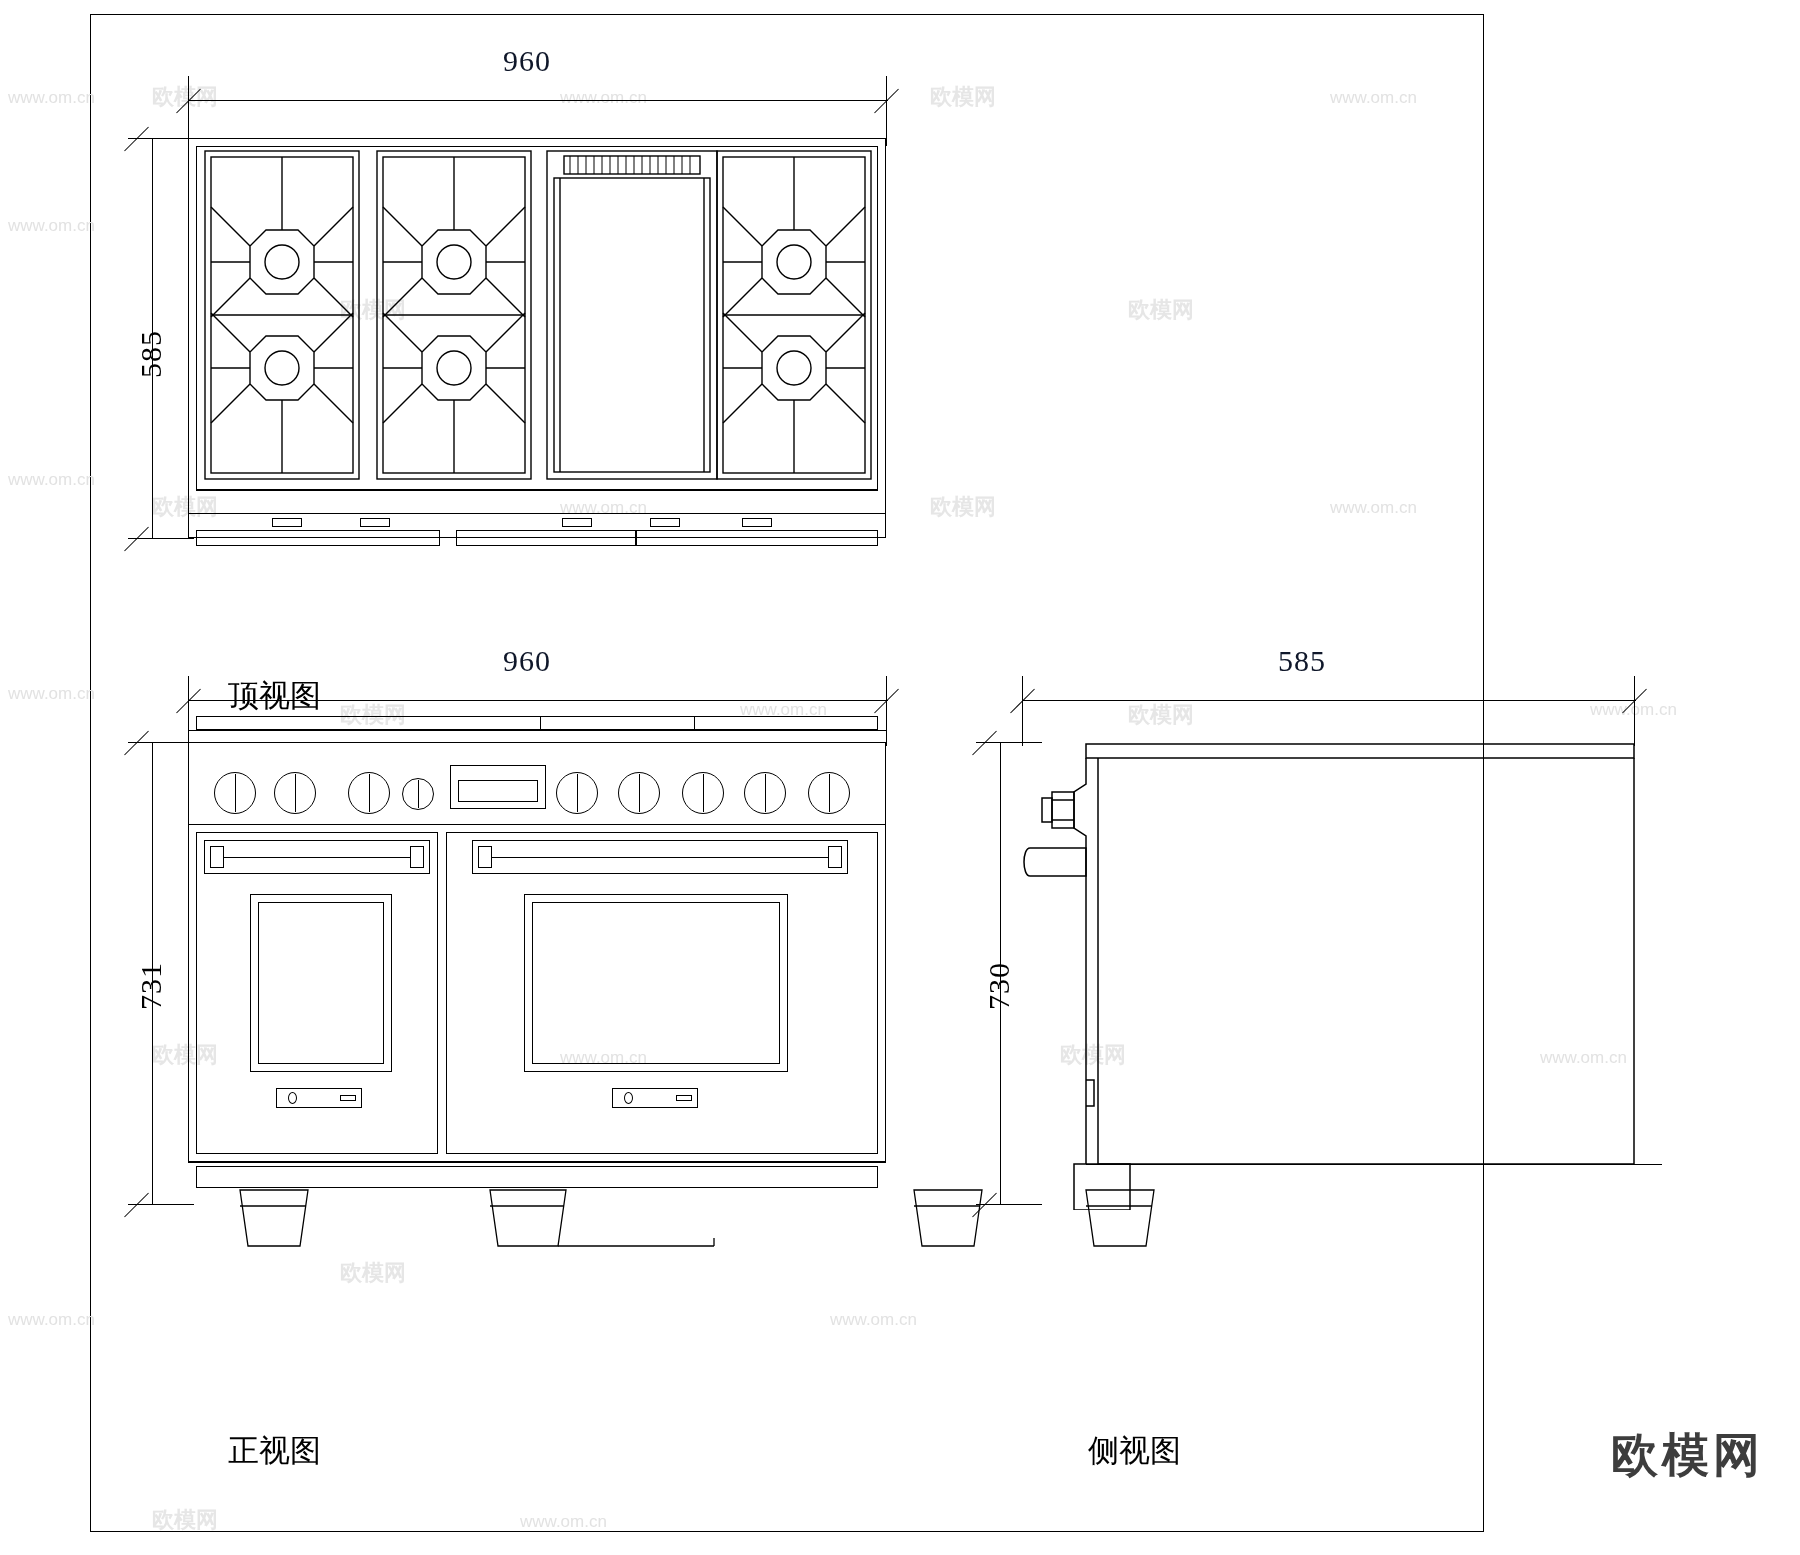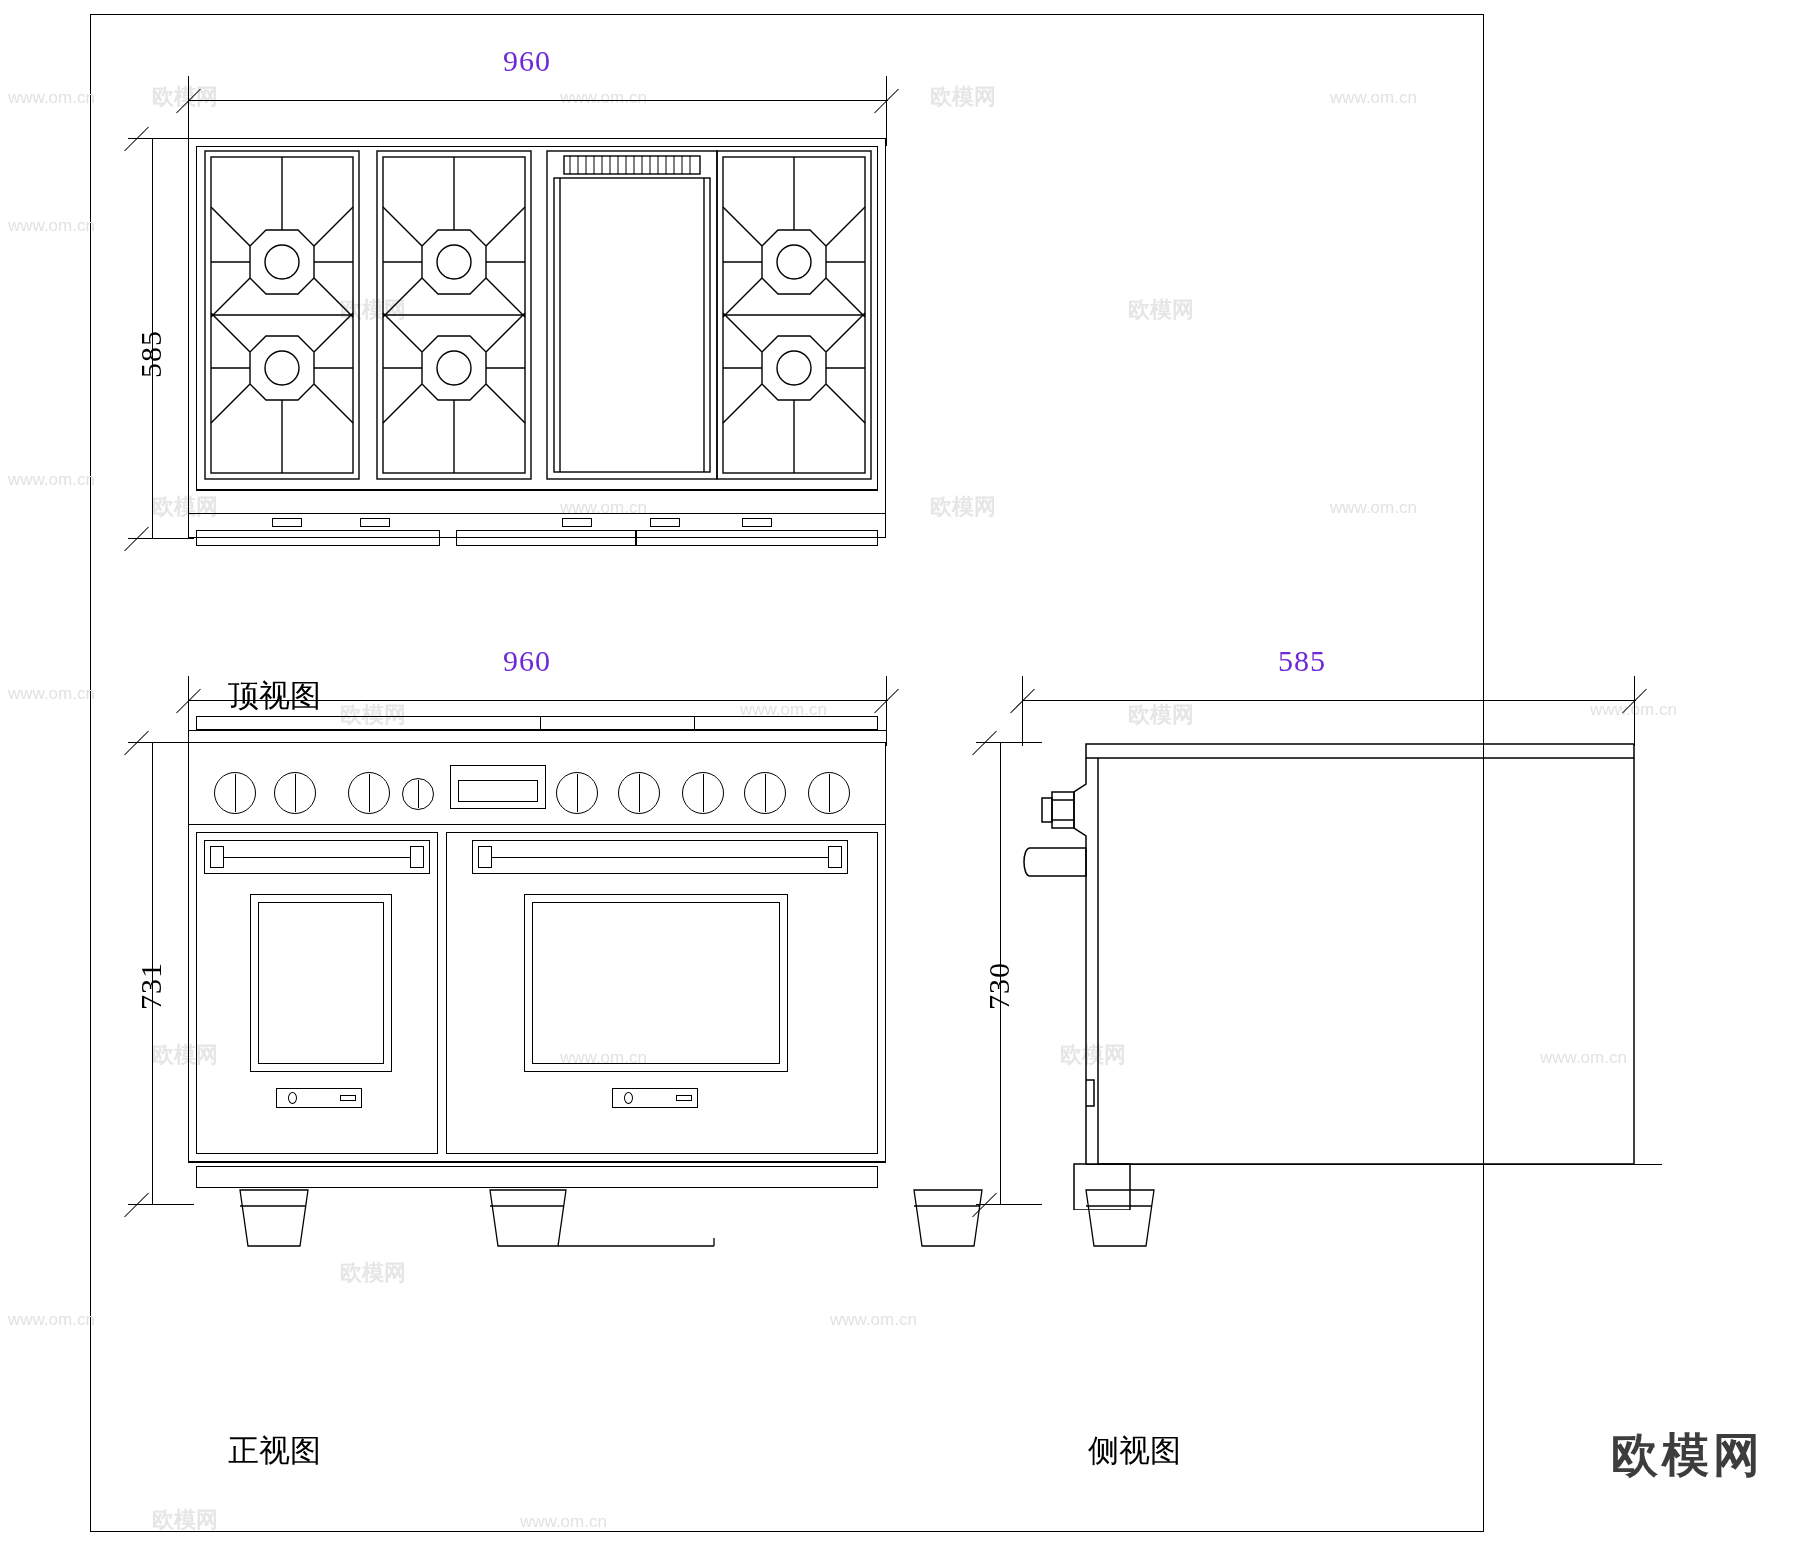--- a/index.html
+++ b/index.html
@@ -31,21 +31,21 @@
   }
   .hl-thin { position: absolute; height: 0; border-top: 1px solid #000; }
   .vl-thin { position: absolute; width: 0; border-left: 1px solid #000; }
   .box { position: absolute; border: 1.4px solid #000; box-sizing: border-box; }
   .box-thin { position: absolute; border: 1px solid #000; box-sizing: border-box; }
 
   
   .dim {
     position: absolute;
     font-size: 30px;
-    color: #6d28d9;
+    color: #0f172a;
     letter-spacing: 1px;
     font-family: "Liberation Serif", serif;
   }
   .dim-v {
     position: absolute;
     font-size: 30px;
     color: #000;
     letter-spacing: 1px;
     transform: rotate(-90deg);
     transform-origin: left top;

